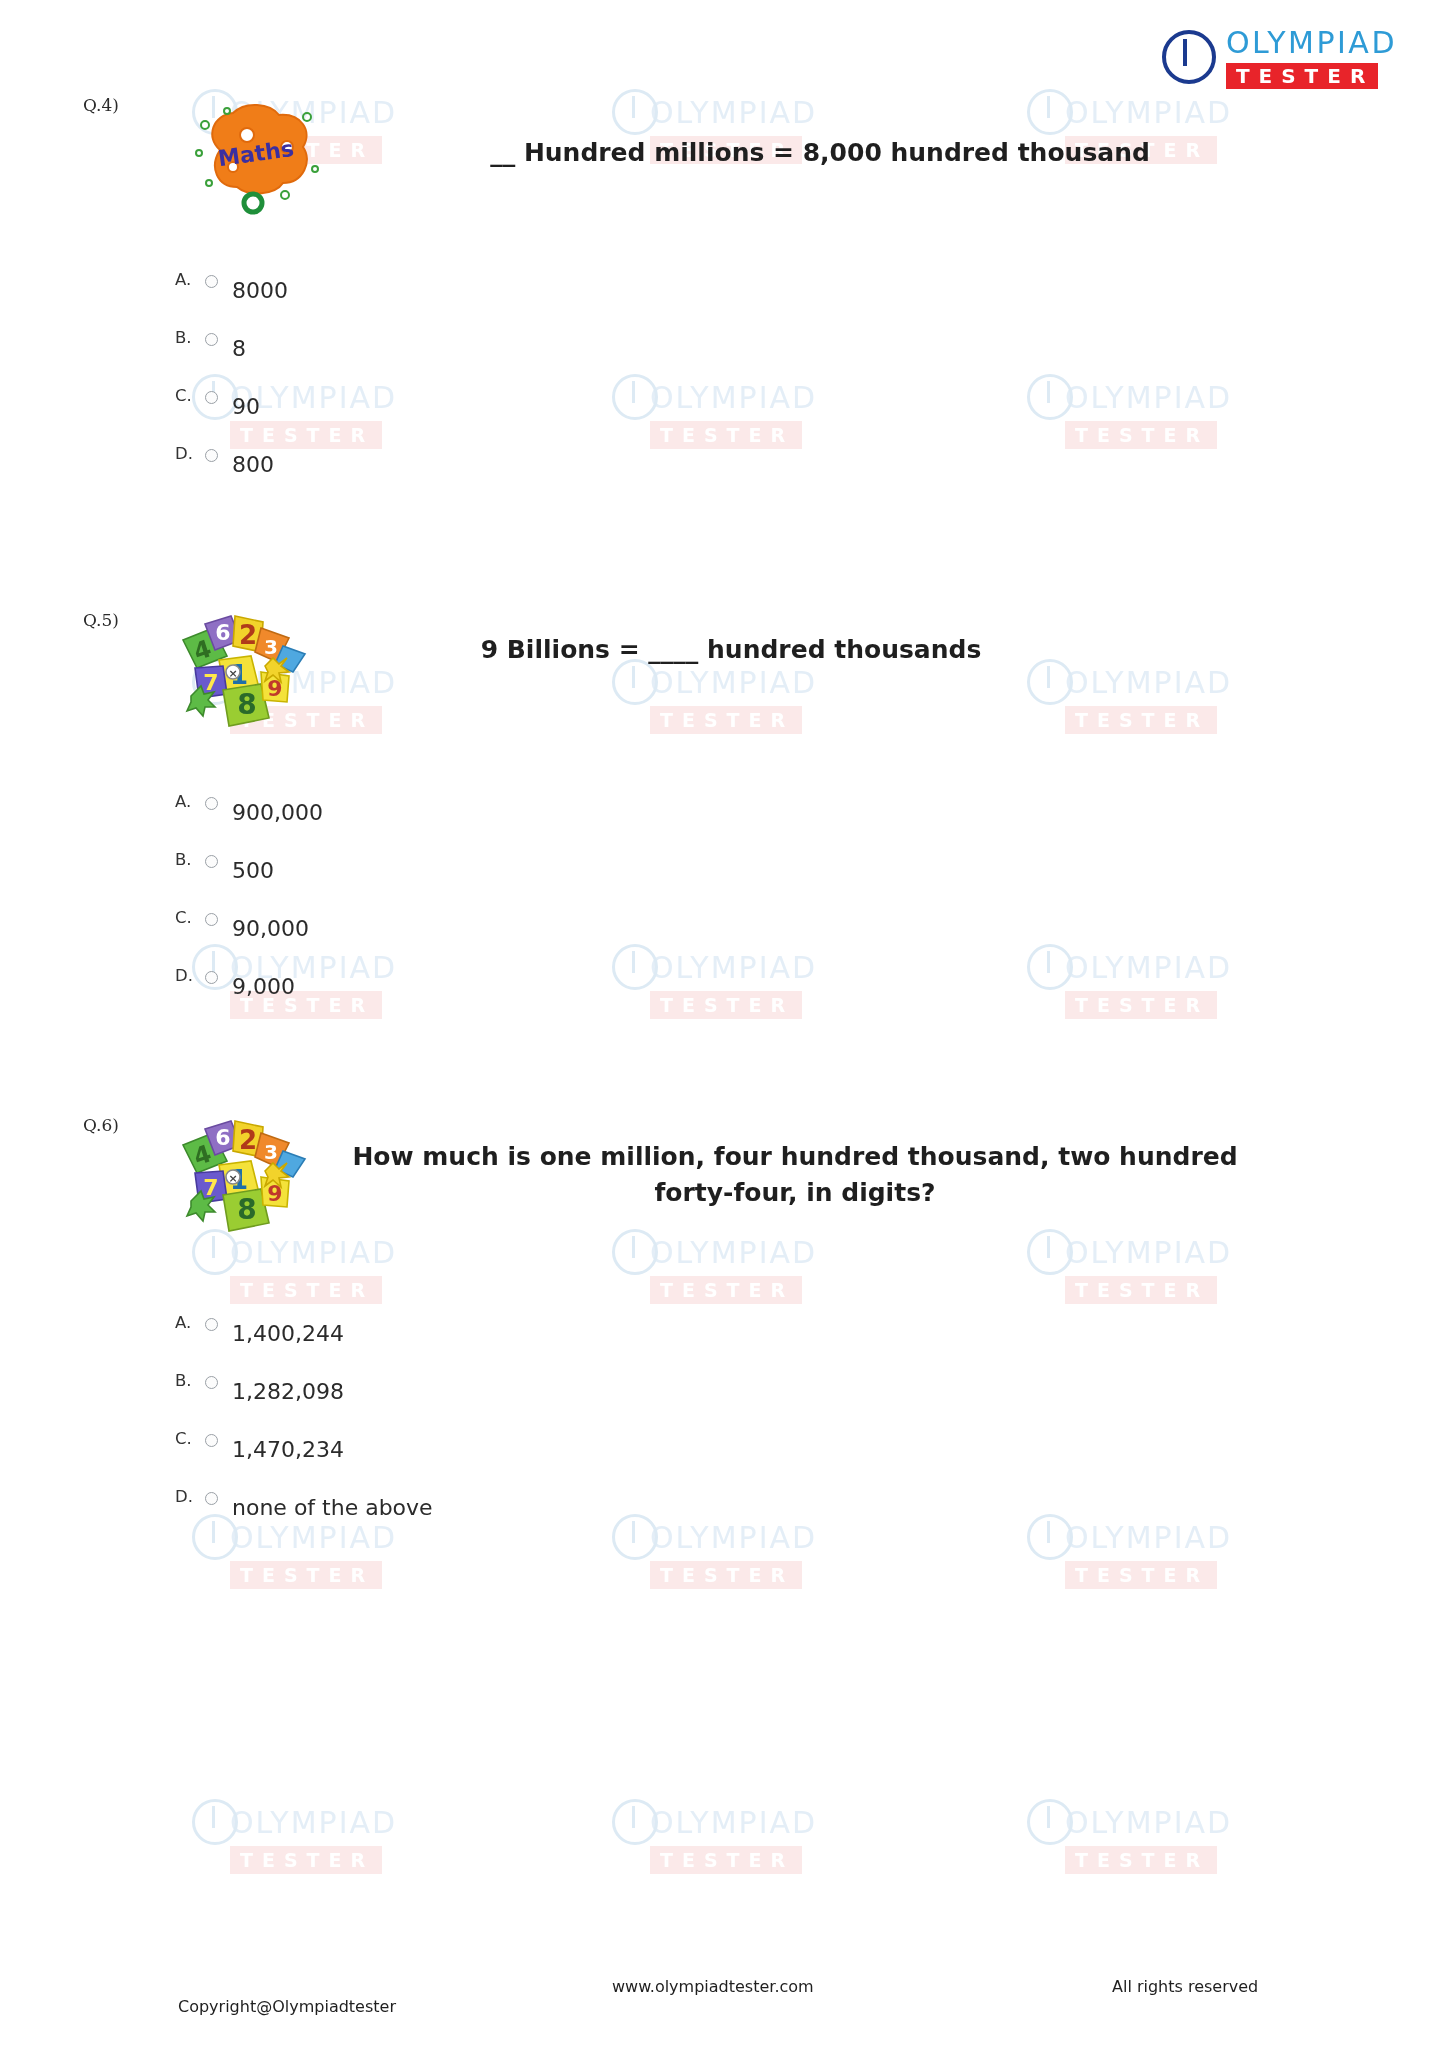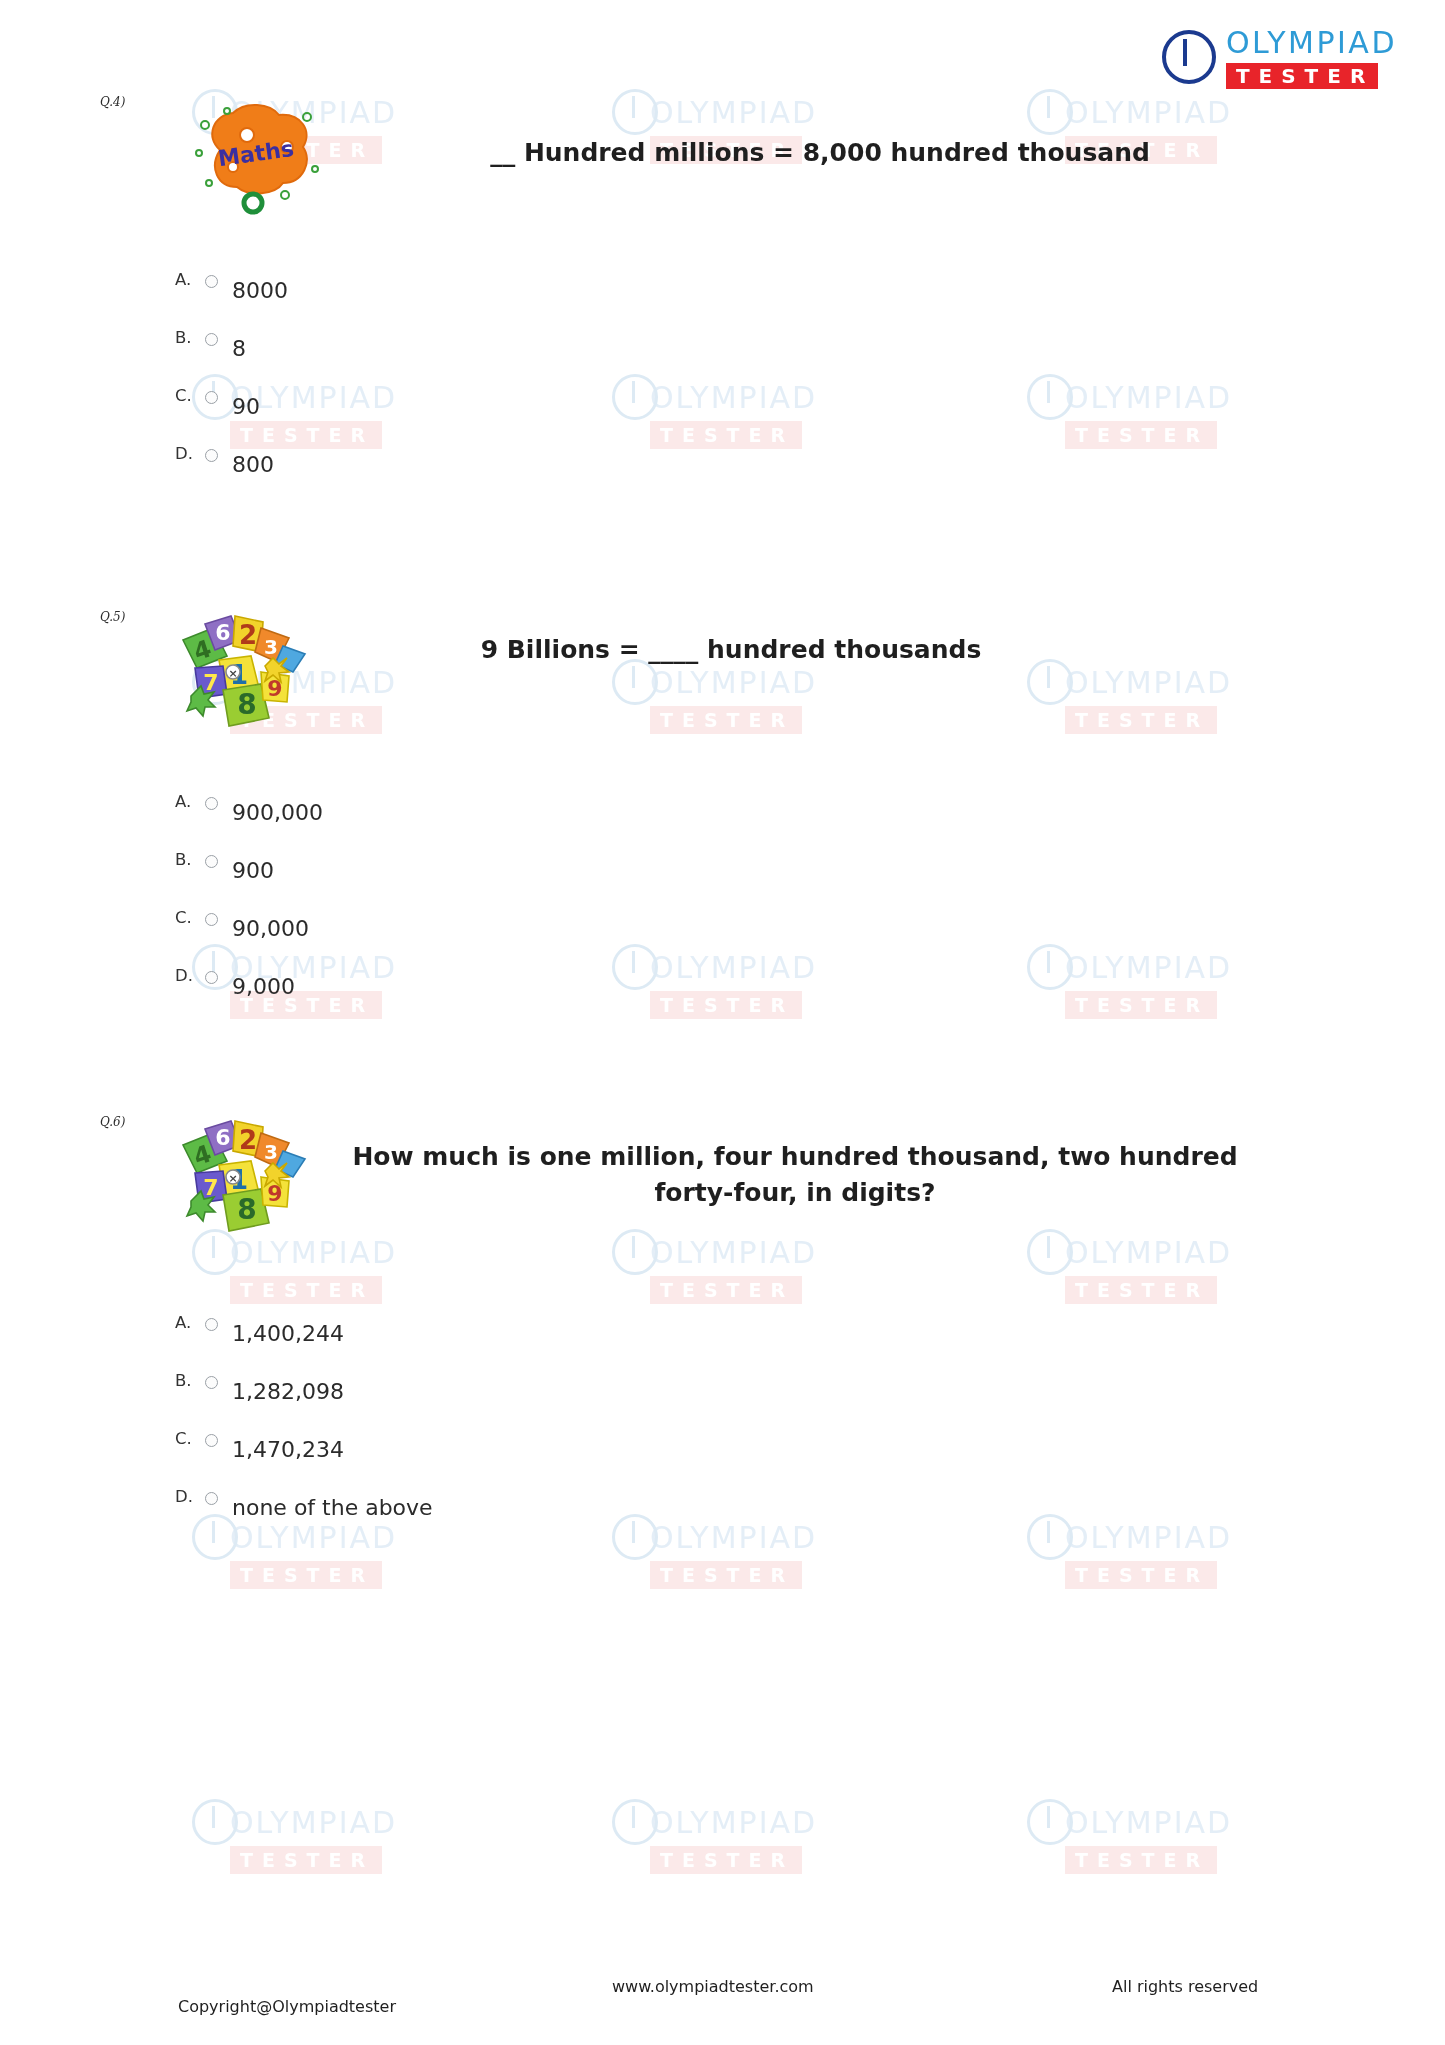--- a/index.html
+++ b/index.html
@@ -121,25 +121,24 @@
     width: 1445px;
     height: 2045px;
   }
   .question-block {
     position: absolute;
     left: 0;
     width: 1445px;
   }
   .q-label {
     position: absolute;
-    left: 100px;
+    left: 83px;
     top: 0;
     font-family: "DejaVu Serif", serif;
-    font-style: italic;
-    font-size: 12px;
+    font-size: 17px;
     color: #2b2b2b;
   }
   .q-body {
     position: absolute;
     left: 175px;
     top: 0;
     width: 1150px;
   }
   .q-head {
     position: relative;
@@ -424,21 +423,21 @@
       </div>
       <div class="opt-list" style="top:182px;">
         <div class="opt-row">
           <span class="opt-letter">A.</span>
           <span class="opt-radio"></span>
           <span class="opt-text">900,000</span>
         </div>
         <div class="opt-row">
           <span class="opt-letter">B.</span>
           <span class="opt-radio"></span>
-          <span class="opt-text">900</span>
+          <span class="opt-text">500</span>
         </div>
         <div class="opt-row">
           <span class="opt-letter">C.</span>
           <span class="opt-radio"></span>
           <span class="opt-text">90,000</span>
         </div>
         <div class="opt-row">
           <span class="opt-letter">D.</span>
           <span class="opt-radio"></span>
           <span class="opt-text">9,000</span>

